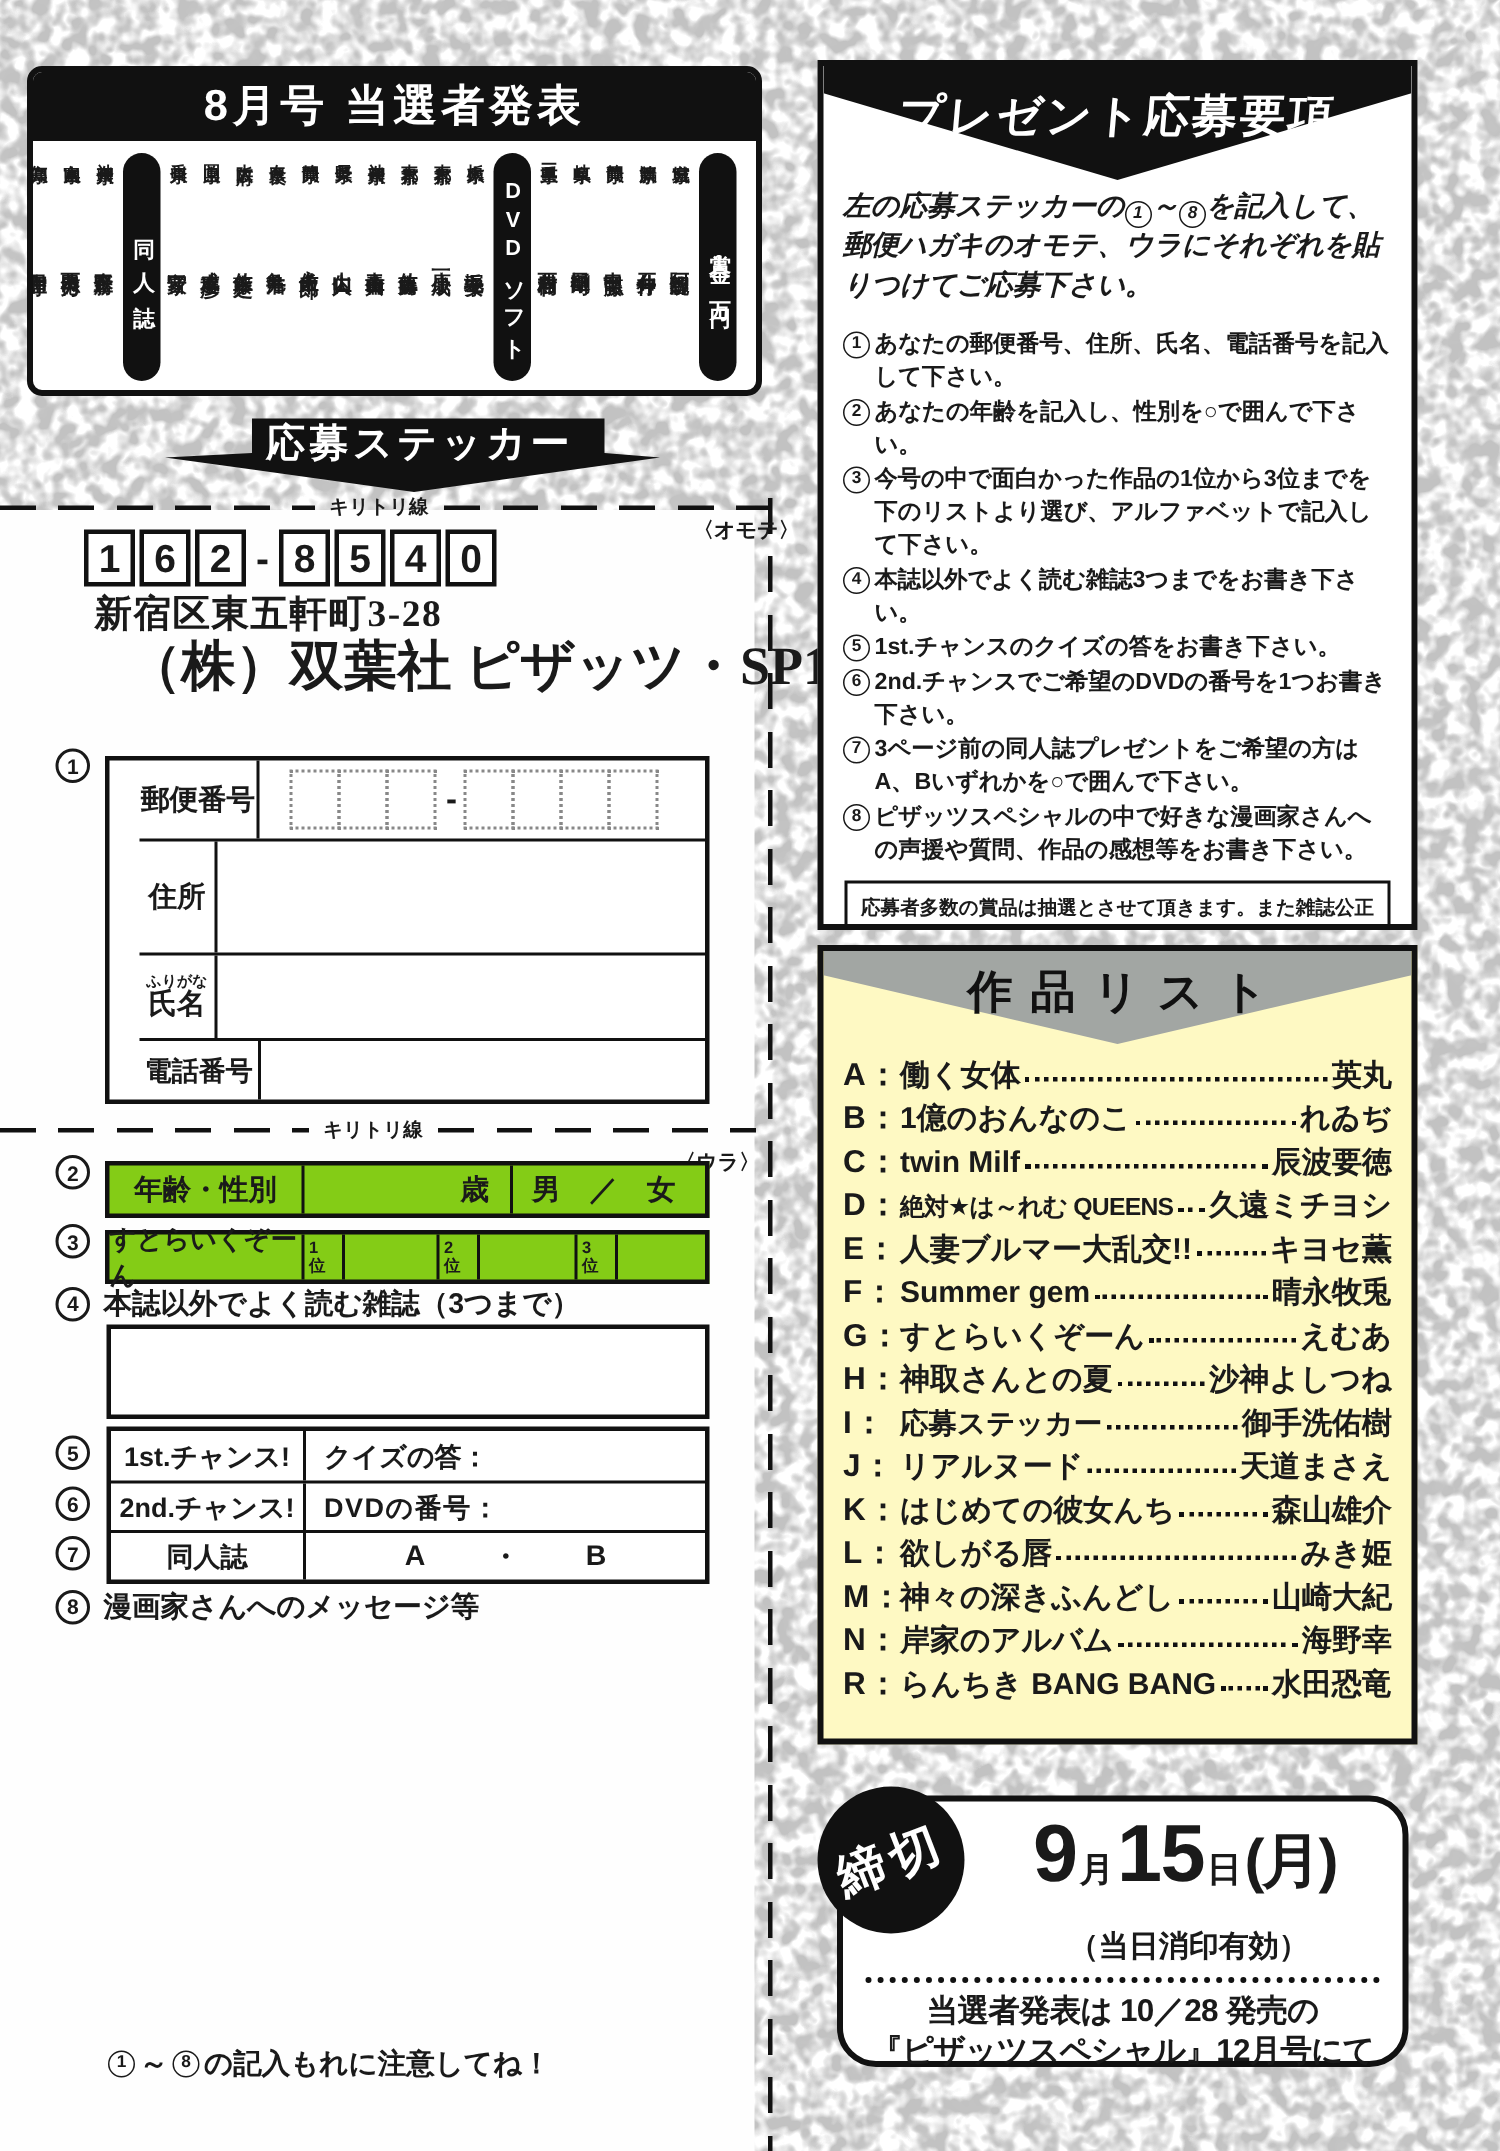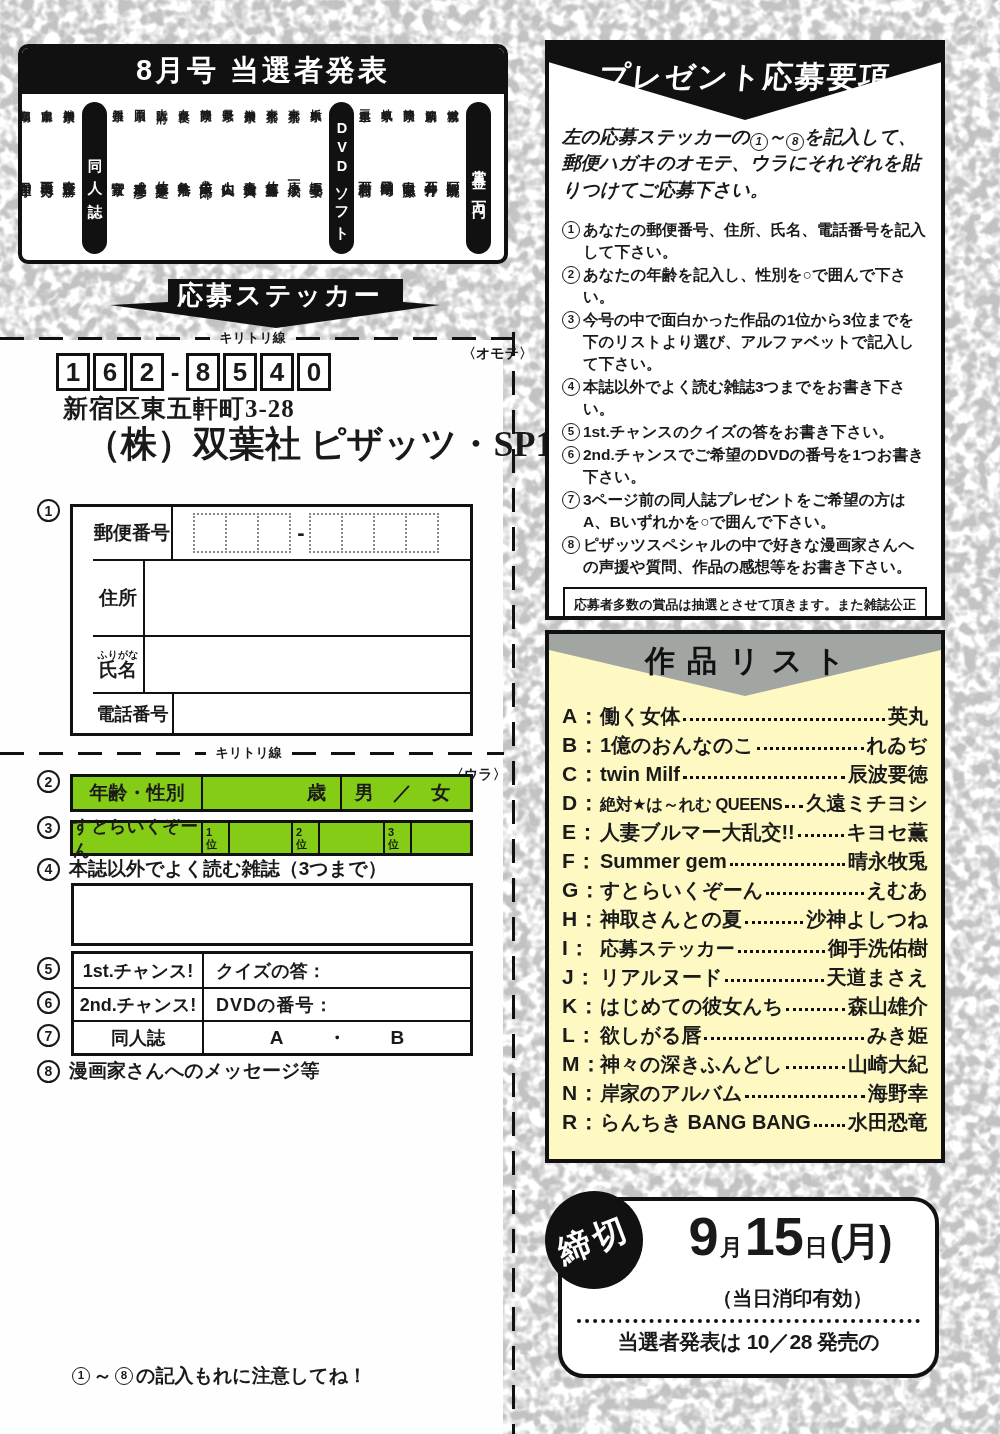--- a/index.html
+++ b/index.html
@@ -567,18 +567,19 @@
     <div class="ddate">
       <span class="big">9</span>
       <span class="unit">月</span>
       <span class="big">15</span>
       <span class="unit">日</span>
       <span class="week">(月)</span>
     </div>
     <div class="dpostmark">（当日消印有効）</div>
     <div class="ddots"></div>
     <div class="dannounce">当選者発表は 10／28 発売の</div>
+    <div class="dannounce">『ピザッツスペシャル』12月号にて</div>
   </div>
   <div class="abs dcircle">
     <span class="txt">締切</span>
   </div>
 
 </div>
 
 </body></html>

